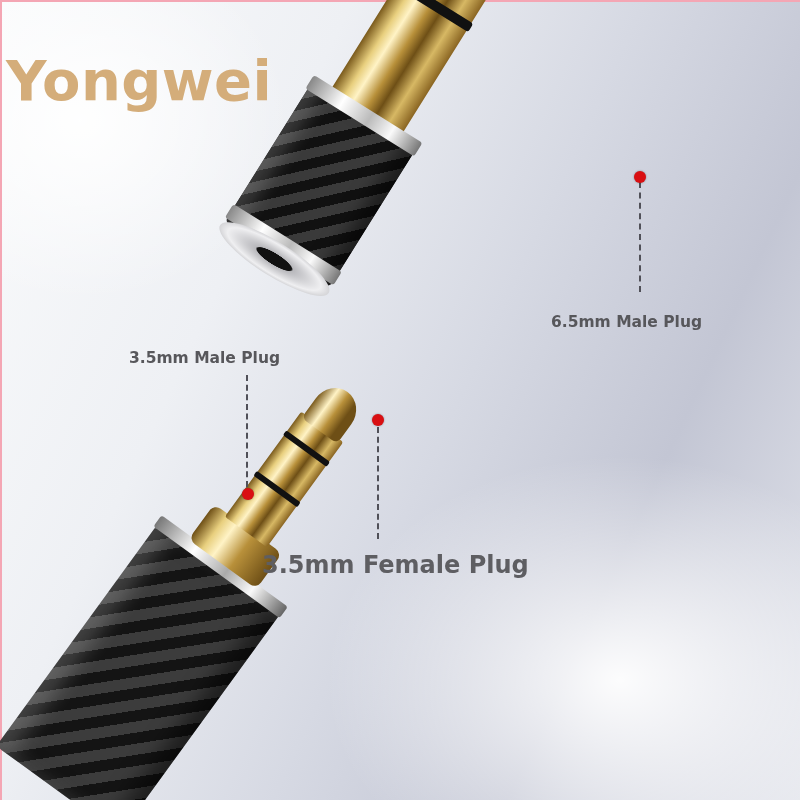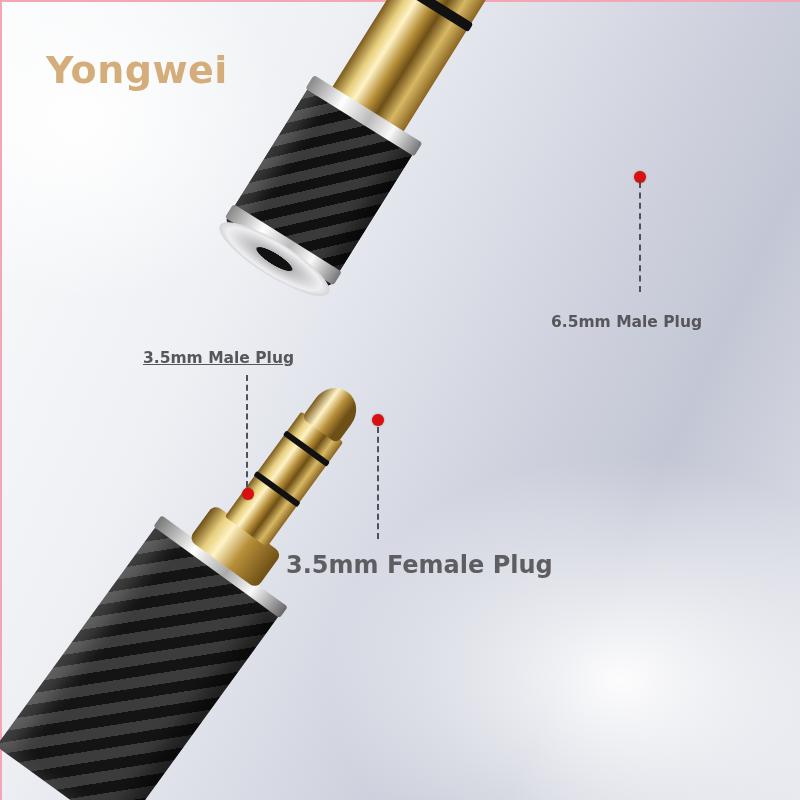--- a/index.html
+++ b/index.html
@@ -13,29 +13,29 @@
       radial-gradient(ellipse 420px 320px at 620px 680px, rgba(255,255,255,0.95), rgba(255,255,255,0) 70%),
       radial-gradient(ellipse 300px 260px at 80px 120px, rgba(255,255,255,0.95), rgba(255,255,255,0) 70%),
       linear-gradient(115deg, #fafbfc 0%, #eef0f4 30%, #d6d9e3 55%, #c3c6d4 75%, #e3e5ec 100%);
   }
   .frame-top { position: absolute; left: 0; top: 0; width: 800px; height: 2px; background: #f4a6b4; }
   .frame-left { position: absolute; left: 0; top: 0; width: 2px; height: 800px; background: #f4a6b4; }
 
   .brand {
     position: absolute; left: 6px; top: 48px;
     font-family: "DejaVu Sans", sans-serif; font-weight: bold;
-    font-size: 38px; color: #d4ad7a; letter-spacing: 0.5px; margin-left: 40px;
+    font-size: 56px; color: #d4ad7a; letter-spacing: 0.5px;
   }
 
   .callout {
     position: absolute; font-weight: bold; color: #57575b;
     font-family: "DejaVu Sans", sans-serif; white-space: nowrap;
   }
   .callout.small { font-size: 15.5px; margin-top: 8px; }
-  .callout.large { font-size: 24px; color: #5e5e62; margin-left: 24px; }
+  .callout.large { font-size: 24px; color: #5e5e62; }
 
   .leader {
     position: absolute; width: 0; border-left: 2px dashed #505058;
   }
   .dot {
     position: absolute; width: 12px; height: 12px; border-radius: 50%;
     background: #d90f12; box-shadow: 0 0 2px rgba(0,0,0,0.4);
   }
 
   
@@ -121,19 +121,19 @@
   <div class="gold-small-ring" style="left:110px"></div>
   <div class="gold-small-tip"></div>
 </div>
 
 <div class="brand">Yongwei</div>
 
 <div class="leader" style="left:639px; top:182px; height:110px;"></div>
 <div class="dot" style="left:634px; top:171px;"></div>
 <div class="callout small" style="left:551px; top:305px;">6.5mm Male Plug</div>
 
-<div class="callout small" style="left:143px; top:341px;text-decoration:underline;">3.5mm Male Plug</div>
+<div class="callout small" style="left:129px; top:341px;">3.5mm Male Plug</div>
 <div class="leader" style="left:246px; top:375px; height:112px;"></div>
 <div class="dot" style="left:242px; top:488px;"></div>
 
 <div class="dot" style="left:372px; top:414px;"></div>
 <div class="leader" style="left:377px; top:427px; height:112px;"></div>
 <div class="callout large" style="left:262px; top:551px;">3.5mm Female Plug</div>
 
 </body></html>

